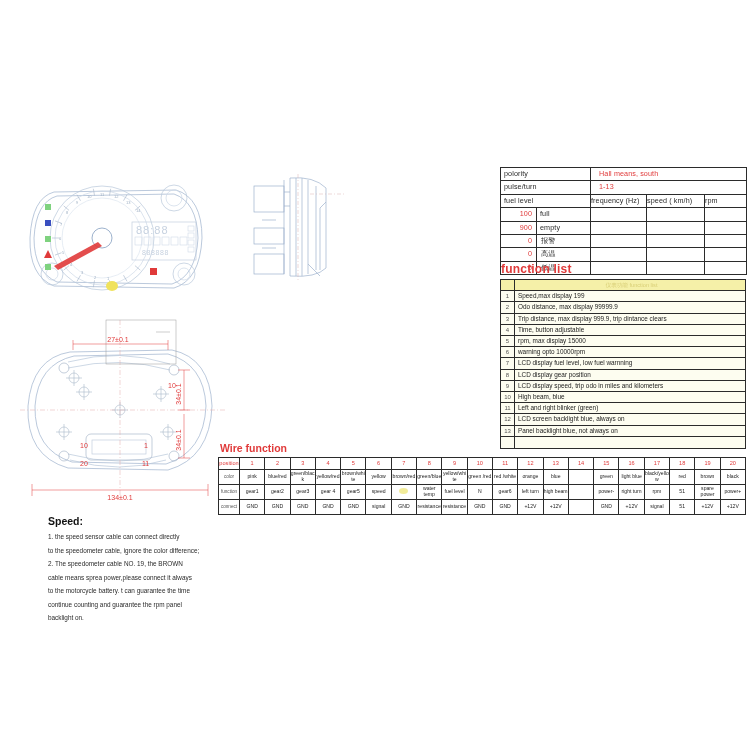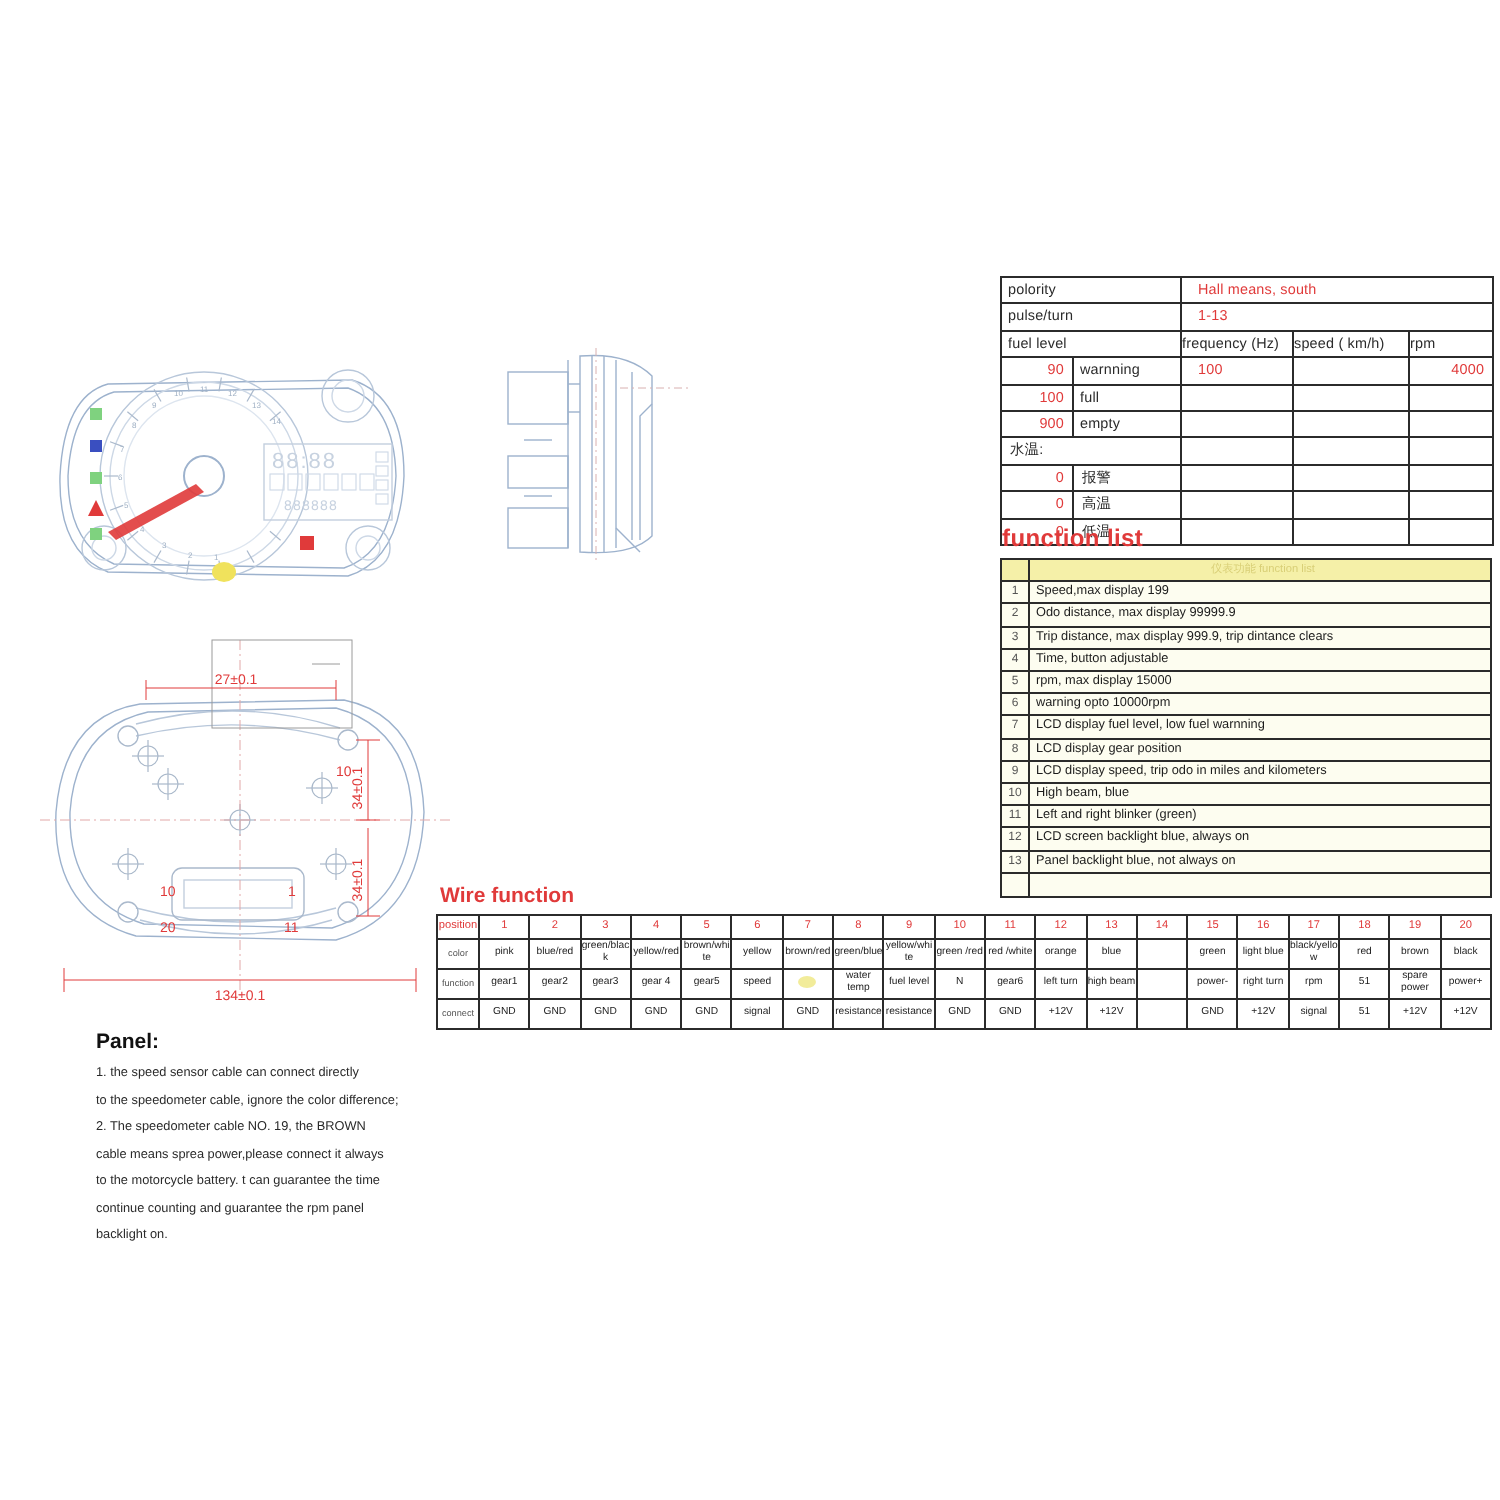--- a/index.html
+++ b/index.html
@@ -20,21 +20,21 @@
   .gsvg{display:block;}
 
   
   #side-view{left:238px;top:172px;width:120px;height:112px;}
 
   
   #rear-view{left:18px;top:318px;width:210px;height:185px;}
 
   
   #spec-table{left:500px;top:138px;width:246px;}
-  #spec-table table{width:246px;font-size:7.2px;}
+  #spec-table table{width:246px;font-size:7.2px;margin-top:29px;}
   #spec-table td{height:12.4px;line-height:12.4px;padding-left:3px;
                  font-size:7.2px;letter-spacing:.1px;}
   #spec-table .lbl{color:#2b2b2b;}
   #spec-table .val{color:#e03a3a;padding-left:8px;}
   #spec-table .hdr{color:#2b2b2b;text-align:left;padding-left:0;}
   #spec-table .num{color:#e03a3a;text-align:right;padding-right:4px;}
   #spec-table .cn{color:#2b2b2b;padding-left:4px;font-size:7.2px;}
   #spec-table .thick{border-width:1.6px;}
 
   
@@ -301,45 +301,32 @@
           <td class="lbl" colspan="2">pulse/turn</td>
           <td class="val" colspan="3">1-13</td>
         </tr>
         <tr>
           <td class="lbl thick" colspan="2">fuel level</td>
           <td class="hdr thick">frequency (Hz)</td>
           <td class="hdr thick">speed ( km/h)</td>
           <td class="hdr thick">rpm</td>
         </tr>
         <tr>
-          <td class="num">90</td>
-          <td class="lbl">warnning</td>
-          <td class="val">100</td>
-          <td class="val"></td>
-          <td class="num">4000</td>
-        </tr>
-        <tr>
           <td class="num">100</td>
           <td class="lbl">full</td>
           <td class="val"></td>
           <td class="val"></td>
           <td class="num"></td>
         </tr>
         <tr>
           <td class="num">900</td>
           <td class="lbl">empty</td>
           <td class="val"></td>
           <td class="val"></td>
           <td class="num"></td>
-        </tr>
-        <tr>
-          <td class="cn thick" colspan="2">水温:</td>
-          <td></td>
-            <td></td>
-            <td></td>
         </tr>
         <tr>
           <td class="num">0</td>
           <td class="cn">报警</td>
           <td></td>
             <td></td>
             <td></td>
         </tr>
         <tr>
           <td class="num">0</td>
@@ -525,21 +512,21 @@
             <td>signal</td>
             <td>51</td>
             <td>+12V</td>
             <td>+12V</td>
           </tr>
         </tbody>
     </table>
   </div>
 
   <div class="abs" id="remark">
-    <div class="r-title">Panel:</div>
+    <div class="r-title">Speed:</div>
     <div id="remark-lines">
         <p>1. the speed sensor cable can connect directly</p>
         <p>to the speedometer cable, ignore the color difference;</p>
         <p>2. The speedometer cable NO. 19, the BROWN</p>
         <p>cable means sprea power,please connect it always</p>
         <p>to the motorcycle battery. t can guarantee the time</p>
         <p>continue counting and guarantee the rpm panel</p>
         <p>backlight on.</p>
       </div>
   </div>

